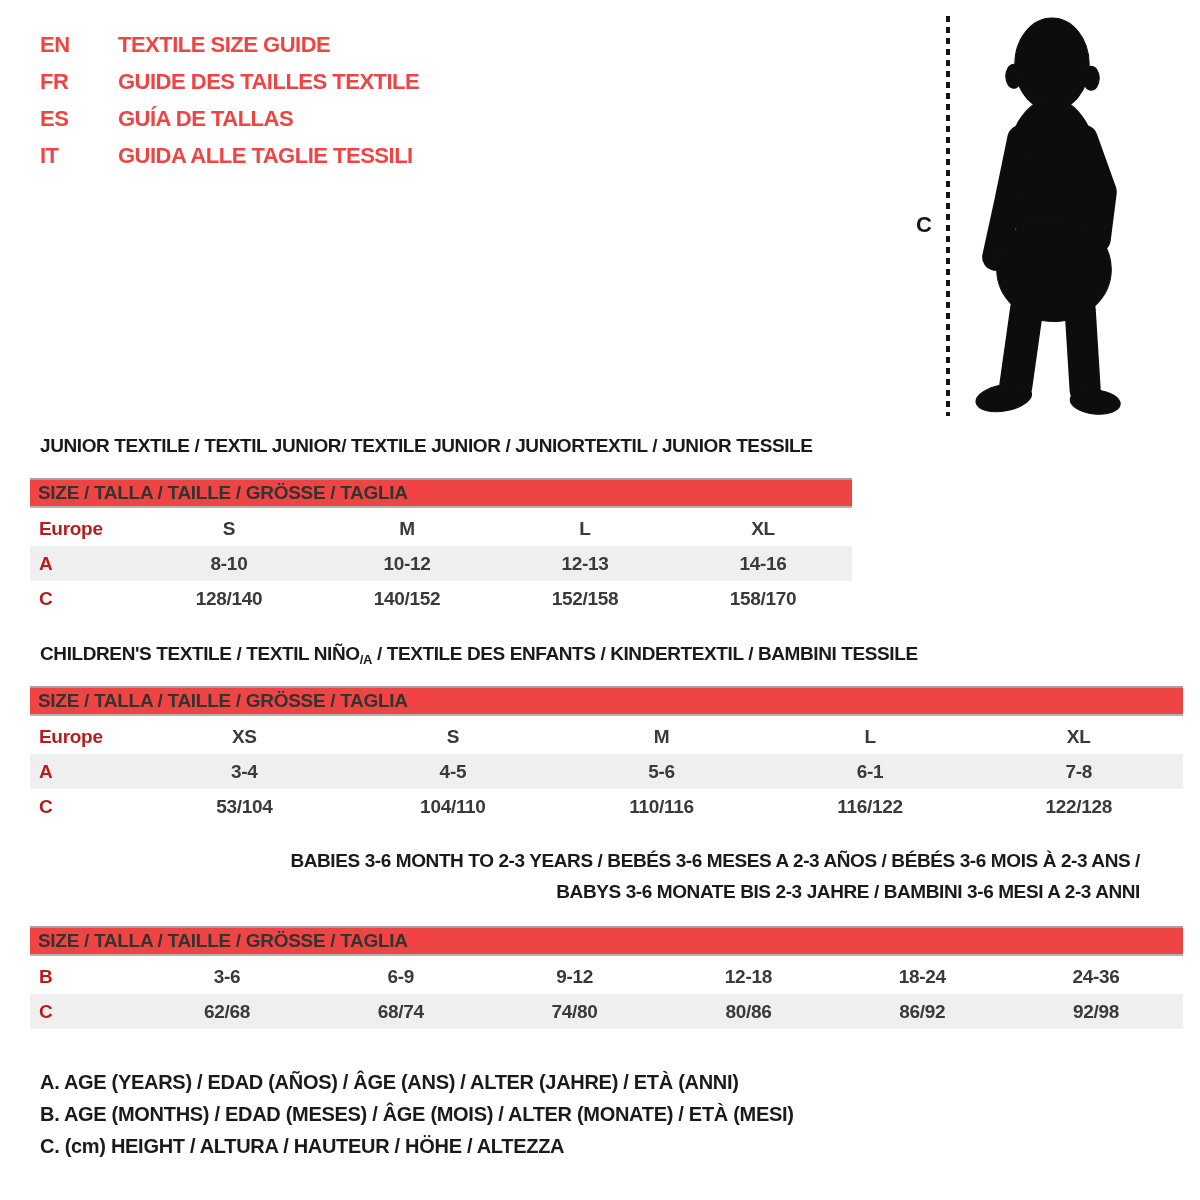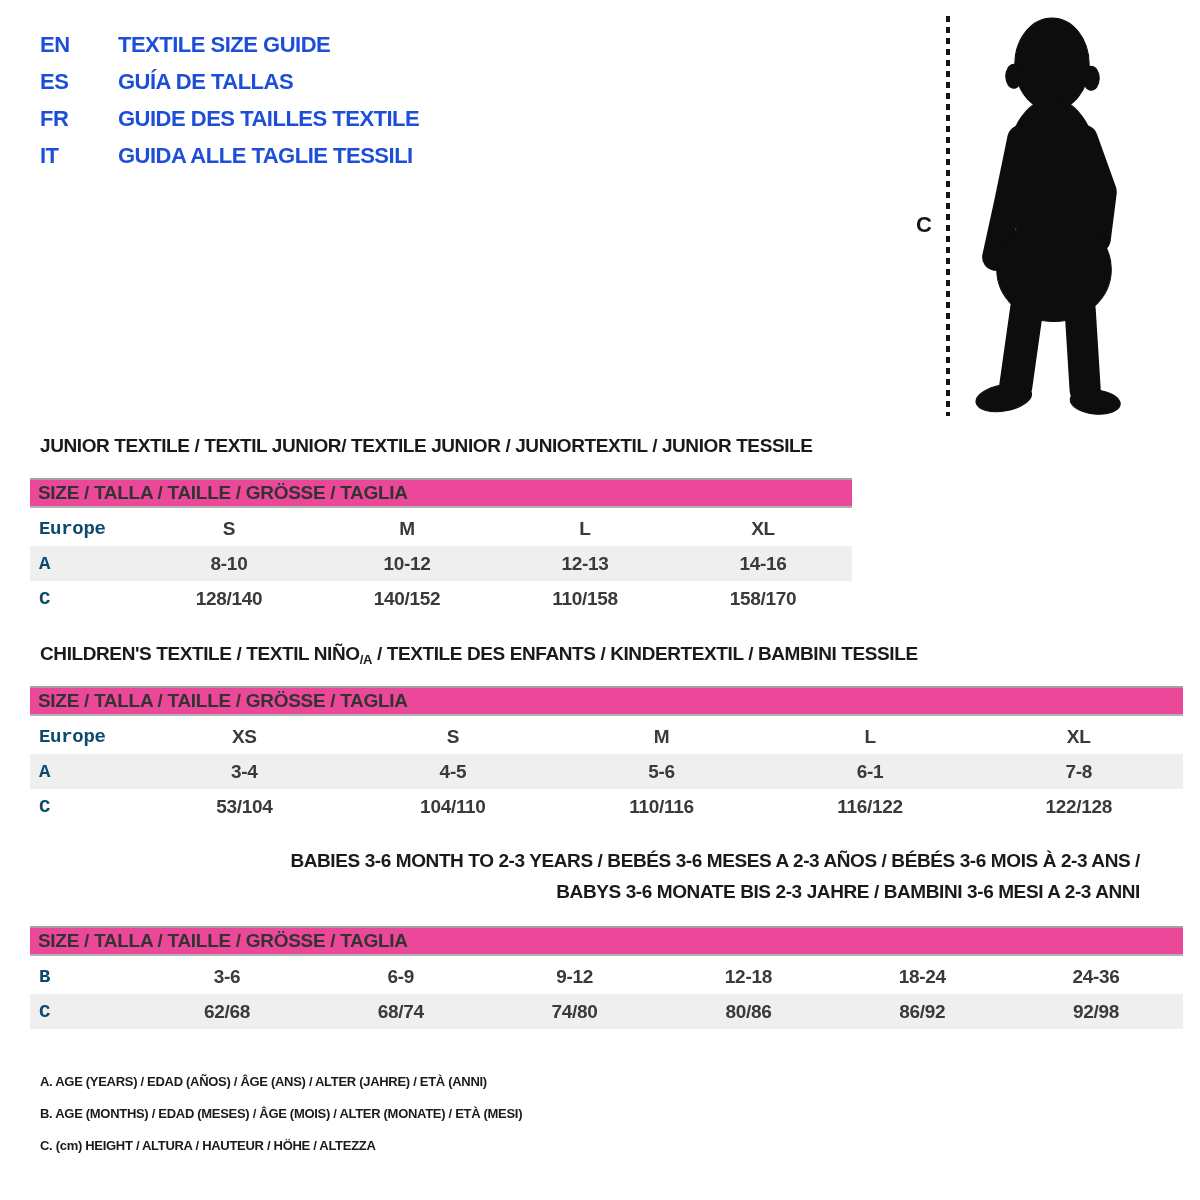--- a/index.html
+++ b/index.html
@@ -7,21 +7,21 @@
     width:1200px;height:1200px;
     font-family:"Liberation Sans",sans-serif;
     color:#1c1c1c;
   }
   .canvas{position:relative;width:1200px;height:1200px;background:#fff;overflow:hidden;}
 
   
   .lang-list{position:absolute;left:40px;top:26px;}
   .lang-row{display:flex;height:37px;align-items:center;}
   .lang-code,.lang-label{
-    font-weight:bold;font-size:22px;letter-spacing:-0.5px;color:#1d4ed8;white-space:nowrap;
+    font-weight:bold;font-size:22px;letter-spacing:-0.5px;color:#ef4444;white-space:nowrap;
   }
   .lang-code{width:78px;}
 
   
   .dash-line{
     position:absolute;left:946px;top:16px;width:4px;height:400px;
     background:repeating-linear-gradient(180deg,#141414 0 6px,transparent 6px 11px);
   }
   .fig-c{
     position:absolute;left:916px;top:212px;
@@ -38,57 +38,57 @@
   #children-title{top:643px;}
   #babies-title{top:845px;line-height:31px;white-space:normal;width:1100px;text-align:right;}
   .sub-a{font-size:13px;vertical-align:-4px;letter-spacing:-0.3px;}
 
   
   .size-table{position:absolute;left:30px;}
   .t0{top:478px;width:822px;}
   .t1{top:686px;width:1153px;}
   .t2{top:926px;width:1153px;}
   .bar{
-    height:26px;background:#ec4899;
+    height:26px;background:#ef4444;
     border-top:2px solid #a2a2a2;border-bottom:2px solid #b2b2b2;
     font-weight:bold;font-size:19px;letter-spacing:-0.3px;color:#333333;
     display:flex;align-items:center;padding-left:8px;margin-bottom:3px;
   }
   .size-table table{border-collapse:collapse;width:100%;table-layout:fixed;}
   .size-table td{
     height:35px;text-align:center;font-weight:bold;font-size:19px;
     letter-spacing:-0.3px;color:#3a3a3a;padding:0;white-space:nowrap;
   }
-  .size-table td.row-label{text-align:left;padding-left:9px;color:#0c4a6e;font-family:Liberation Mono, monospace;}
+  .size-table td.row-label{text-align:left;padding-left:9px;color:#b91c1c;}
   .size-table tr:nth-child(even){background:#efefef;}
 
   
   .legend{position:absolute;left:40px;top:1066px;}
   .legend-line{
-    font-weight:bold;font-size:13px;letter-spacing:-0.3px;
+    font-weight:bold;font-size:20px;letter-spacing:-0.3px;
     line-height:32px;color:#1a1a1a;white-space:nowrap;
   }
 </style>
 </head>
 <body>
 
 <div class="canvas">
 
   <div class="lang-list">
       <div class="lang-row">
         <span class="lang-code">EN</span>
         <span class="lang-label">TEXTILE SIZE GUIDE</span>
       </div>
       <div class="lang-row">
+        <span class="lang-code">FR</span>
+        <span class="lang-label">GUIDE DES TAILLES TEXTILE</span>
+      </div>
+      <div class="lang-row">
         <span class="lang-code">ES</span>
         <span class="lang-label">GUÍA DE TALLAS</span>
-      </div>
-      <div class="lang-row">
-        <span class="lang-code">FR</span>
-        <span class="lang-label">GUIDE DES TAILLES TEXTILE</span>
       </div>
       <div class="lang-row">
         <span class="lang-code">IT</span>
         <span class="lang-label">GUIDA ALLE TAGLIE TESSILI</span>
       </div>
     </div>
 
   <div class="dash-line"></div>
   <div class="fig-c">C</div>
   <svg class="baby-svg" viewBox="0 0 175 400" aria-hidden="true">
@@ -138,21 +138,21 @@
             <td class="row-label">A</td>
             <td class="cell">8-10</td>
             <td class="cell">10-12</td>
             <td class="cell">12-13</td>
             <td class="cell">14-16</td>
           </tr>
           <tr>
             <td class="row-label">C</td>
             <td class="cell">128/140</td>
             <td class="cell">140/152</td>
-            <td class="cell">110/158</td>
+            <td class="cell">152/158</td>
             <td class="cell">158/170</td>
           </tr>
         </tbody>
       </table>
   </div>
 
   <div class="size-table t1">
     <div class="bar">SIZE / TALLA / TAILLE / GRÖSSE / TAGLIA</div>
     <table>
         <colgroup>

